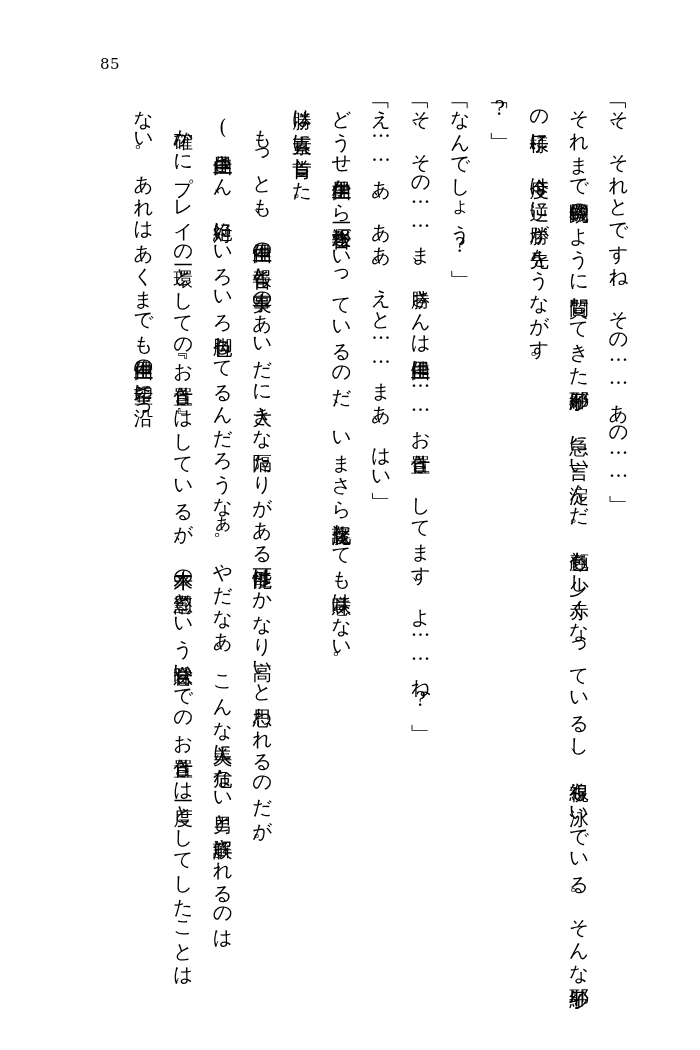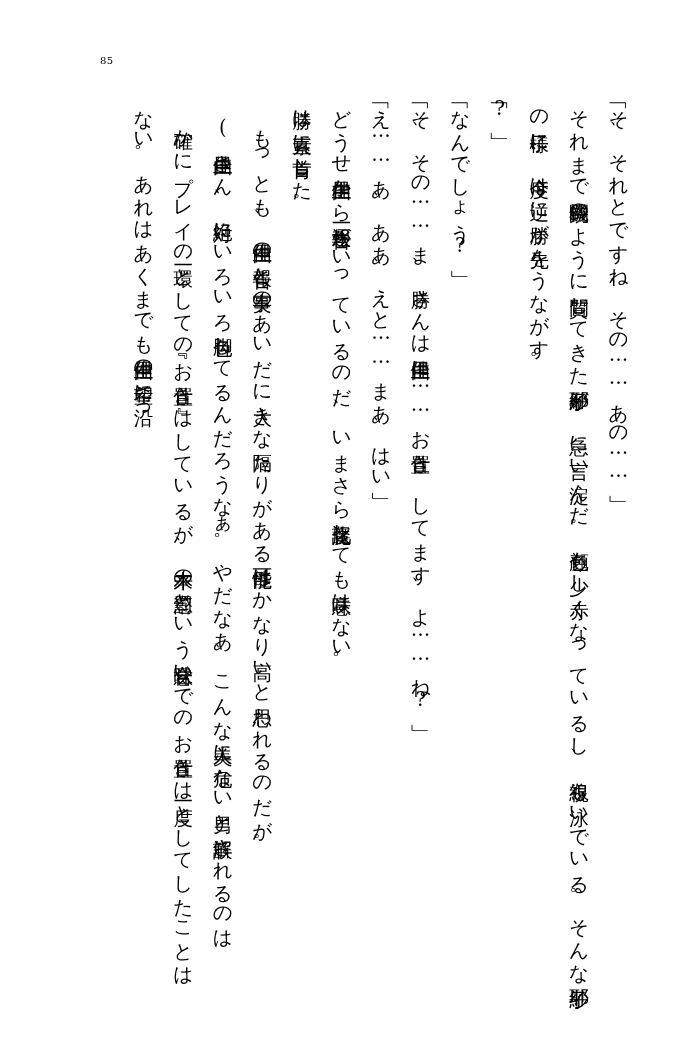--- a/index.html
+++ b/index.html
@@ -18,21 +18,21 @@
     position: relative;
     width: 700px;
     height: 1050px;
     background: #ffffff;
   }
   
   #page-number {
     position: absolute;
     top: 55px;
     left: 100px;
-    font-size: 10px;
+    font-size: 15px;
     letter-spacing: 0.5px;
     font-family: "DejaVu Serif", "Liberation Serif", serif;
   }
   
   #text-body {
     position: absolute;
     top: 96px;
     left: 78px;
     width: 560px;
     height: 880px;

